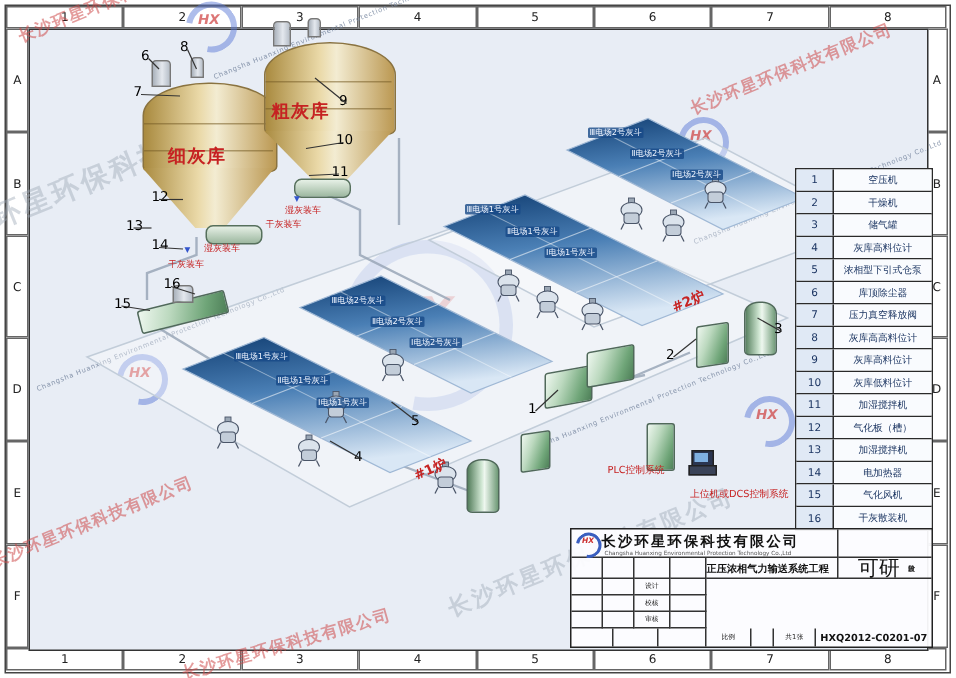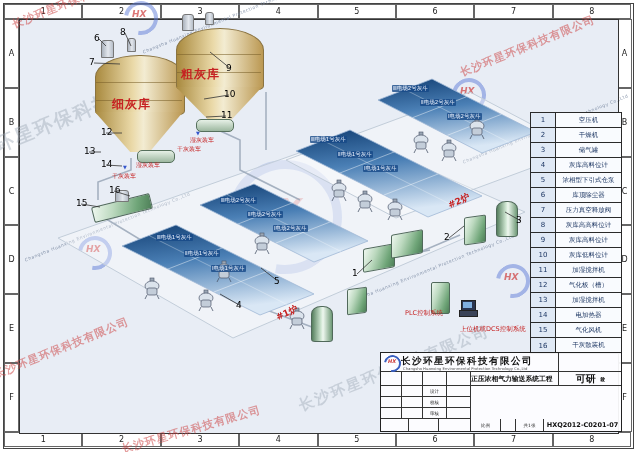--- a/index.html
+++ b/index.html
@@ -436,21 +436,21 @@
         <div class="tb-cell"></div>
         <div class="tb-cell"></div>
         <div class="tb-cell"></div>
         <div class="tb-cell">审核</div>
         <div class="tb-cell"></div>
       </div>
     <div class="tb" style="left:90px;top:19px;width:88px;height:14px;border-right:.5px solid #333;border-bottom:.5px solid #333;display:flex;align-items:center;justify-content:flex-start;">
       <span style="font-size:6.8px;font-weight:bold;white-space:nowrap;">正压浓相气力输送系统工程</span>
     </div>
     <div class="tb" style="left:178px;top:19px;width:62px;height:14px;border-bottom:.5px solid #333;display:flex;align-items:center;justify-content:center;gap:4px;">
-      <span style="font-size:10px;font-weight:bold;">可研</span>
+      <span style="font-size:14px;font-weight:normal;">可研</span>
       <span class="tb-tiny" style="writing-mode:vertical-rl;text-orientation:upright;height:12px;line-height:1;">设计阶段</span>
     </div>
     <div class="tb" style="left:0;top:66px;width:28px;height:12px;border-right:.5px solid #333;"></div>
     <div class="tb" style="left:28px;top:66px;width:30px;height:12px;border-right:.5px solid #333;"></div>
     <div class="tb" style="left:58px;top:66px;width:32px;height:12px;border-right:.5px solid #333;"></div>
     <div class="tb" style="left:90px;top:66px;width:30px;height:12px;border-right:.5px solid #333;display:flex;align-items:center;justify-content:center;">
       <span class="tb-tiny">比例</span>
     </div>
     <div class="tb" style="left:120px;top:66px;width:15px;height:12px;border-right:.5px solid #333;"></div>
     <div class="tb" style="left:135px;top:66px;width:28px;height:12px;border-right:.5px solid #333;display:flex;align-items:center;justify-content:center;">

